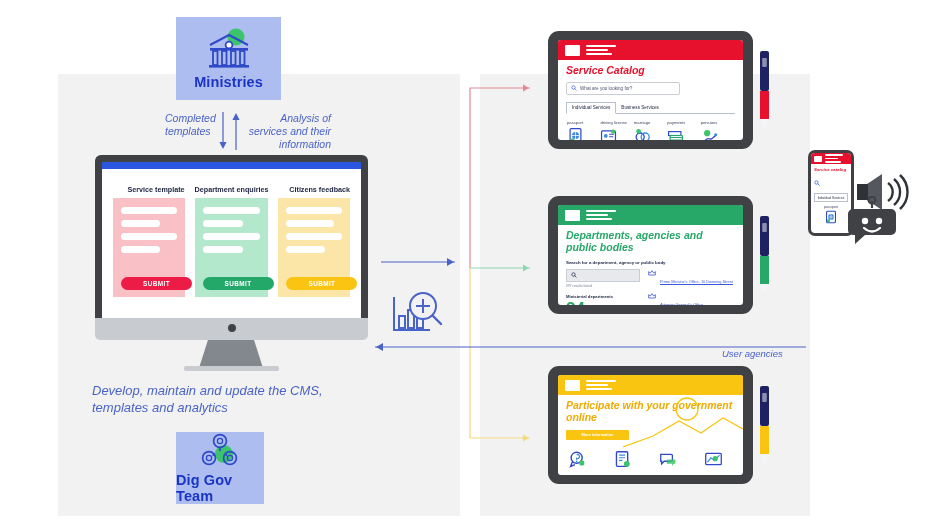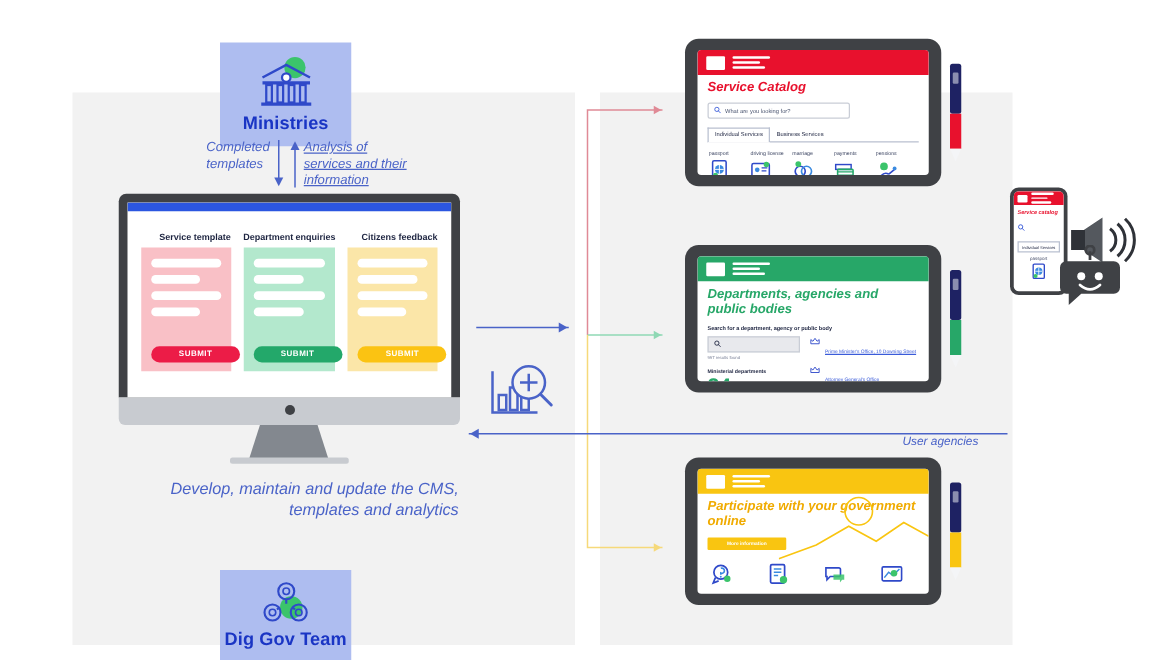--- a/index.html
+++ b/index.html
@@ -24,41 +24,41 @@
   
   .tile {
     position:absolute; background:#aebdf0;
     display:flex; flex-direction:column; align-items:center; justify-content:center;
   }
   .tile .tile-label {
     color:#1a35c4; font-weight:bold; letter-spacing:.1px;
   }
 
   
-  #ministries { left:176px; top:34px; width:105px; height:83px; }
+  #ministries { left:176px; top:17px; width:105px; height:83px; }
   #ministries .tile-label { font-size:14.5px; margin-top:2px; }
   
-  #diggov { left:176px; top:432px; width:105px; height:72px;margin-top:24px; }
+  #diggov { left:176px; top:432px; width:88px; height:72px; }
   #diggov .tile-label { font-size:14.5px; margin-top:1px; }
   
   #citizens { left:803px; top:168px; width:88px; height:178px;
               justify-content:flex-end; padding-bottom:9px; }
   #citizens .tile-label { font-size:14.5px; margin-top:4px; }
 
   .icon-svg { display:block; }
 
   
   .annot {
     position:absolute; font-style:italic; color:#4a63c8;
     font-size:10.5px; line-height:1.22;
   }
   #annot-completed { left:165px; top:112px; width:62px; text-align:left; }
-  #annot-analysis  { left:243px; top:112px; width:88px; text-align:left;text-decoration:underline; }
+  #annot-analysis  { left:243px; top:112px; width:88px; text-align:right; }
   #annot-focal     { left:381px; top:172px; width:78px; }
-  #annot-develop   { left:92px; top:383px; width:275px; text-align:right;
+  #annot-develop   { left:92px; top:383px; width:275px; text-align:left;
                      font-size:13px; line-height:1.3; }
   #annot-metrics   { left:722px; top:348px; font-size:9.5px; }
 
   
   .updown { position:absolute; left:216px; top:110px; width:28px; height:42px; }
 
   
   #monitor { position:absolute; left:95px; top:155px; width:273px; height:215px; }
   .mon-bezel {
     position:absolute; left:0; top:0; width:273px; height:163px;

